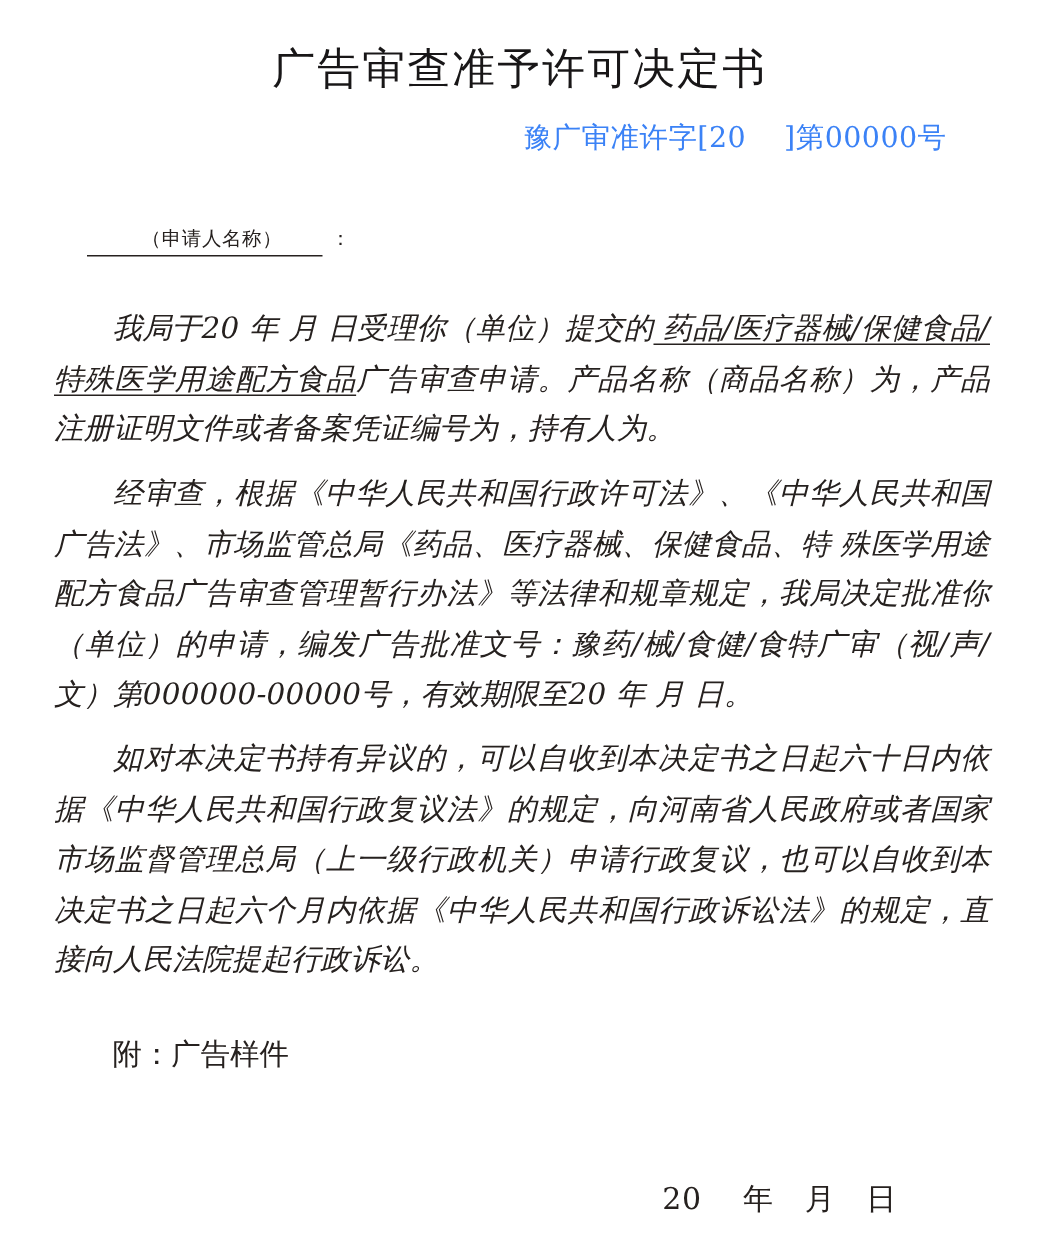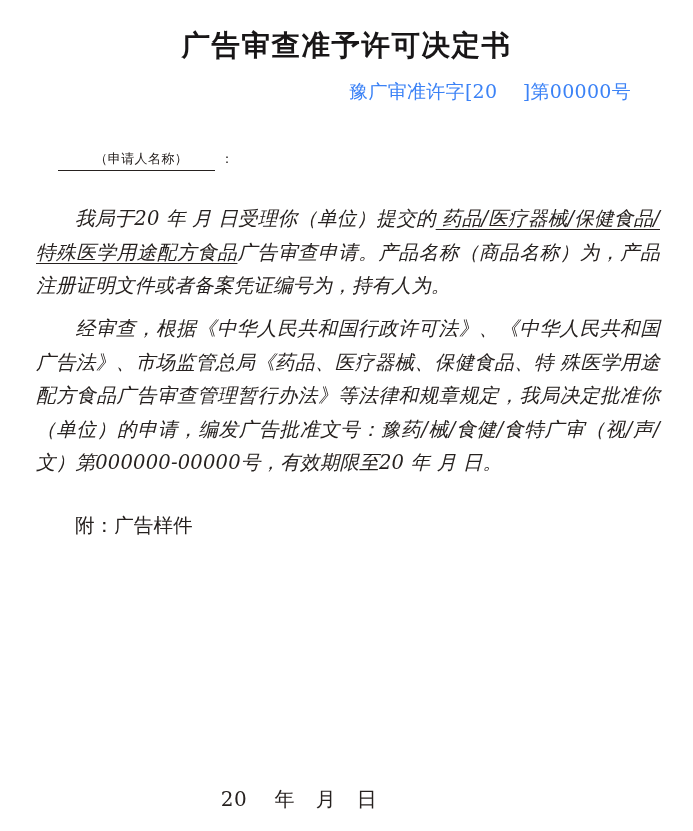--- a/index.html
+++ b/index.html
@@ -20,21 +20,21 @@
     height: 831px;
     box-sizing: border-box;
     padding: 0;
     position: relative;
   }
 
   
   .doc-title {
     text-align: center;
     font-family: "DejaVu Sans", "Liberation Sans", sans-serif;
-    font-weight: 700;
+    font-weight: 400;
     font-size: 28.5px;
     letter-spacing: 1.5px;
     color: #181617;
     margin: 0;
     padding-top: 29px;
     line-height: 1.2;
     white-space: pre;
   }
 
   
@@ -115,21 +115,21 @@
     display: inline-block;
     width: 39px;
   }
 
   
   .date-row {
     position: absolute;
     left: 0;
     right: 0;
     bottom: 18px;
-    text-align: center;
+    text-align: right;
     padding-right: 95px;
     font-size: 20px;
     color: #26211f;
     white-space: pre;
     letter-spacing: 0.5px;
   }
 </style>
 </head>
 <body>
 
@@ -142,20 +142,21 @@
   <div class="applicant-row">
     <span class="applicant-blank"><span class="lead">        </span><span>（申请人名称）</span><span class="trail">      </span></span><span class="applicant-colon">：</span>
   </div>
 
   <div class="body-block">
 
     <p class="para p1"><span class="indent"></span><span>我局于20    年  月  日受理你（单位）提交的</span><span class="u"> 药品/医疗器械/保健食品/特殊医学用途配方食品</span><span>广告审查申请。产品名称（商品名称）为，产品注册证明文件或者备案凭证编号为，持有人为。</span></p>
 
     <p class="para p2"><span class="indent"></span><span>经审查，根据《中华人民共和国行政许可法》、《中华人民共和国广告法》、市场监管总局《药品、医疗器械、保健食品、特 殊医学用途配方食品广告审查管理暂行办法》等法律和规章规定，我局决定批准你（单位）的申请，编发广告批准文号：豫药/械/食健/食特广审（视/声/文）第000000-00000号，有效期限至20    年  月  日。</span></p>
 
+    <p class="para p3"><span class="indent"></span><span>如对本决定书持有异议的，可以自收到本决定书之日起六十日内依据《中华人民共和国行政复议法》的规定，向河南省人民政府或者国家市场监督管理总局（上一级行政机关）申请行政复议，也可以自收到本决定书之日起六个月内依据《中华人民共和国行政诉讼法》的规定，直接向人民法院提起行政诉讼。</span></p>
 
   </div>
 
   <div class="attach-row"><span class="indent"></span><span>附：广告样件</span></div>
 
   <div class="date-row">20    年   月   日</div>
 
 </div>
 
 </body></html>

